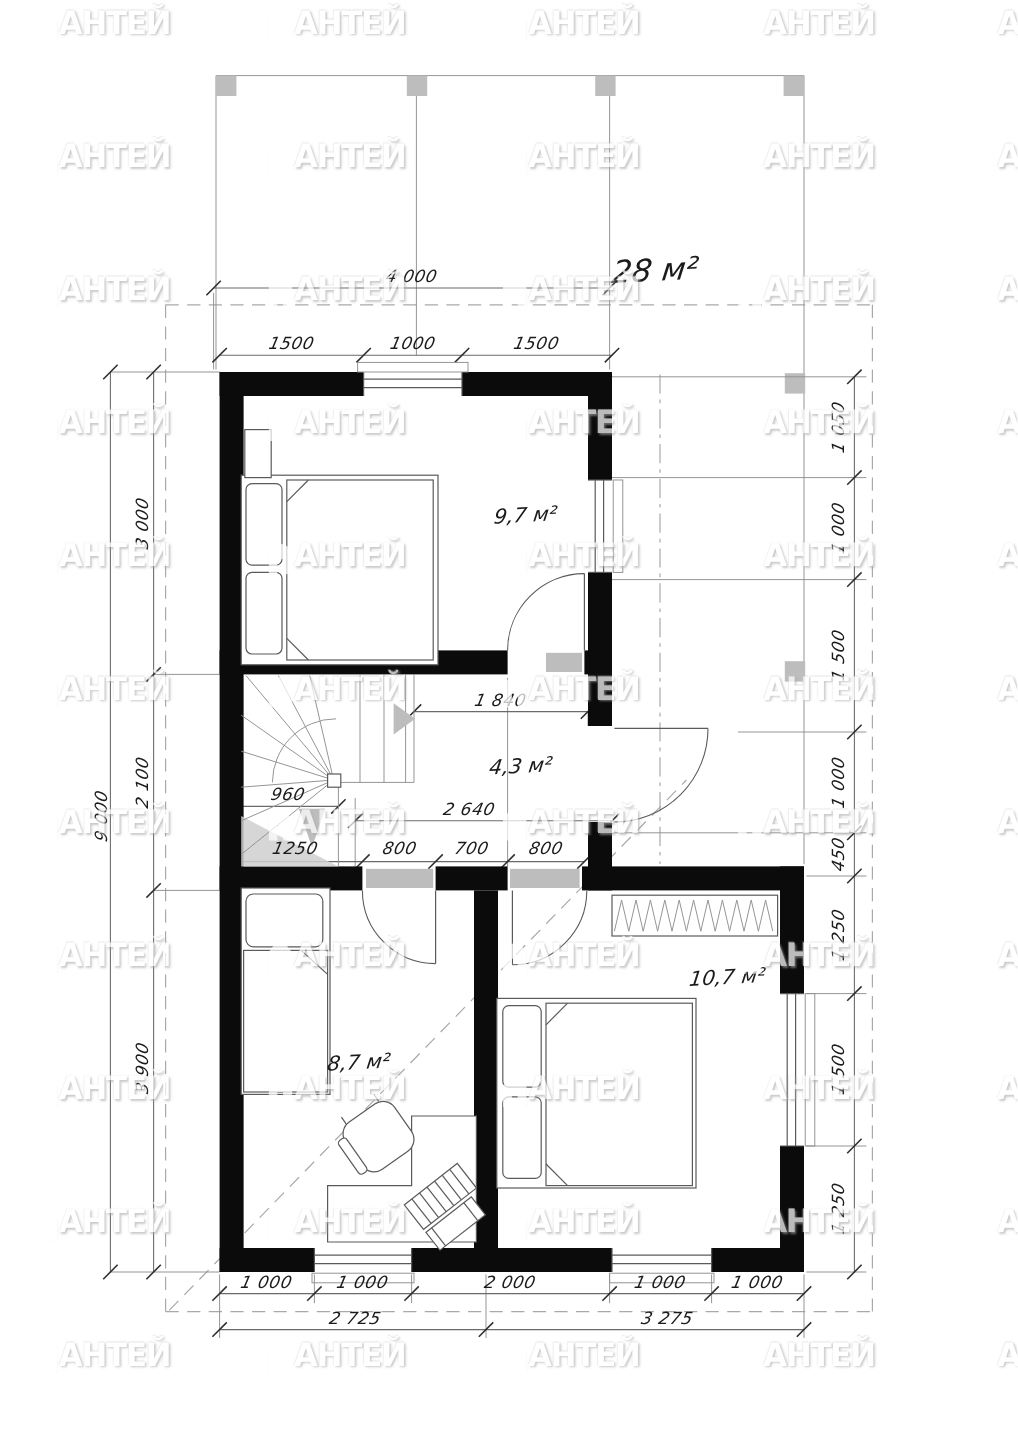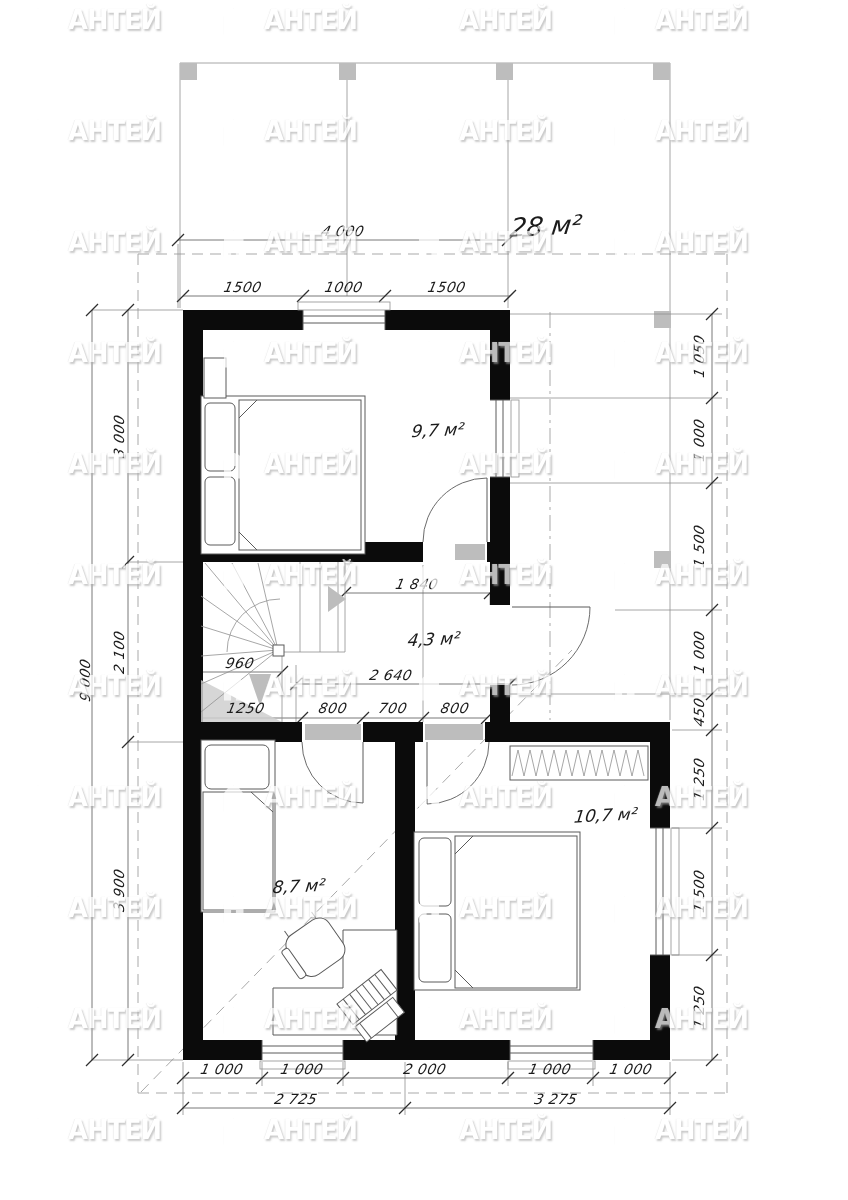--- a/index.html
+++ b/index.html
@@ -20,21 +20,21 @@
 
   .dim{position:absolute;transform:translate(-50%,-50%) skewX(-12deg);
        font:italic 14px "DejaVu Sans",sans-serif;color:#1b1b1b;
        white-space:nowrap;z-index:2;letter-spacing:.5px;}
   .dim.v{transform:translate(-50%,-50%) rotate(-90deg) skewX(-12deg);}
   .area{position:absolute;transform:translate(-50%,-50%) skewX(-10deg) rotate(-3deg);
         font:italic 17px "DejaVu Sans",sans-serif;color:#1b1b1b;white-space:nowrap;z-index:2;}
   .area.big{font-size:26px;}
 
   #wm-layer{position:absolute;left:0;top:0;width:100%;height:100%;z-index:3;pointer-events:none;}
-  .wm{position:absolute;display:flex;align-items:center;gap:20px;opacity:.72;}
+  .wm{position:absolute;display:flex;align-items:center;gap:1px;opacity:.72;}
   .wm-text{font:bold 27px "DejaVu Sans",sans-serif;color:#fff;letter-spacing:-1px;
            transform:scaleX(.95);transform-origin:left;
            text-shadow:1.5px 1.5px 2px rgba(168,168,168,.85),-.5px -.5px 1px rgba(205,205,205,.6);}
   .wm-glyph{width:20px;height:26px;margin-top:4px;background:#fff;
             clip-path:polygon(50% 0%,78% 10%,100% 32%,100% 100%,62% 100%,62% 52%,38% 52%,38% 100%,0% 100%,0% 32%,22% 10%);
             filter:drop-shadow(1.5px 1.5px 1px rgba(168,168,168,.85));}
 </style>
 </head>
 <body>
 

